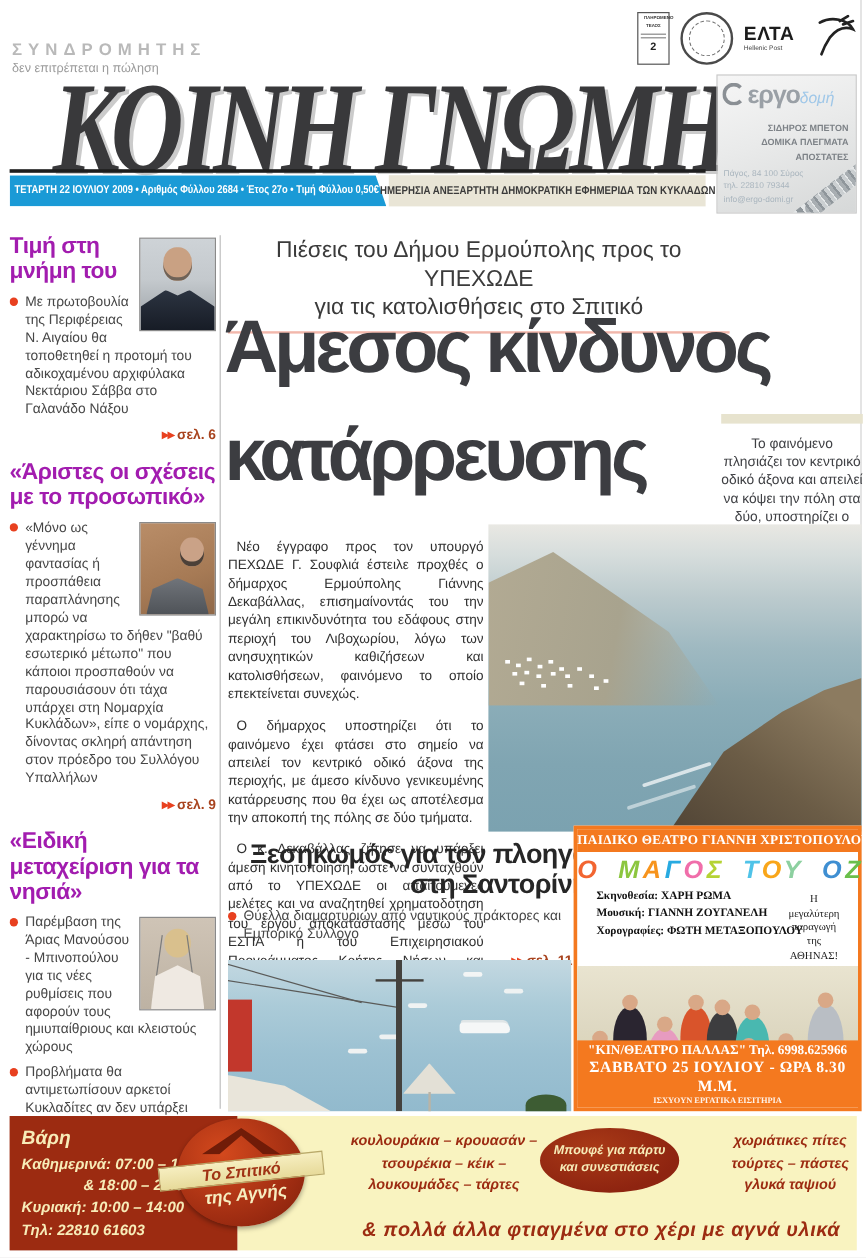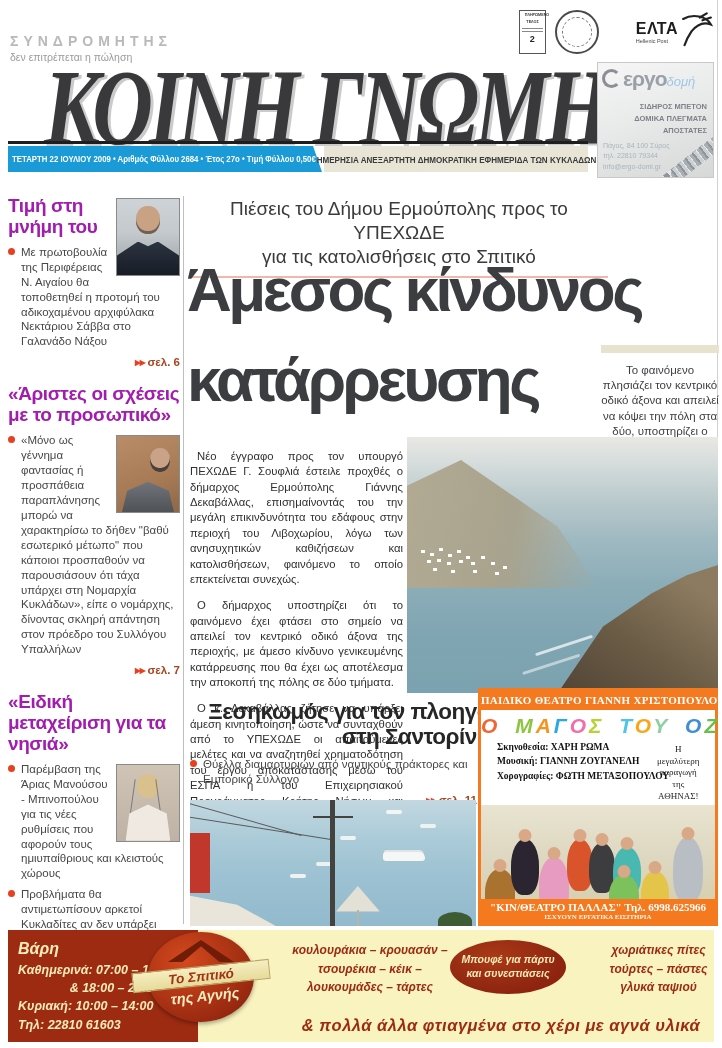--- a/index.html
+++ b/index.html
@@ -11,21 +11,21 @@
   .subscriber{left:10px;top:33px;}
   .subscriber-label{font-size:14px;font-weight:bold;letter-spacing:5px;color:#b9b9b9;}
   .subscriber-note{font-size:10.5px;color:#9b9b9b;margin-top:2px;}
   .stamps{top:10px;right:8px;display:flex;align-items:center;gap:9px;}
   .stamp-paid{width:27px;height:44px;border:1px solid #555;box-sizing:border-box;text-align:center;padding-top:2px;}
   .stamp-paid .t{font-size:6px;line-height:1.1;transform:scale(0.62);transform-origin:center top;font-weight:bold;color:#333;}
   .stamp-paid .bar{height:1px;background:#888;margin:2px 2px;}
   .stamp-paid .num{font-size:9px;font-weight:bold;color:#222;margin-top:1px;}
   .stamp-circle{width:44px;height:44px;border:2px solid #4a4a4a;border-radius:50%;position:relative;box-sizing:border-box;}
   .stamp-circle::before{content:"";position:absolute;inset:5px;border:1px dashed #777;border-radius:50%;}
-  .stamp-elta{display:flex;align-items:center;gap:2px;margin-left:28px;}
+  .stamp-elta{display:flex;align-items:center;gap:18px;}
   .stamp-elta .name{font-size:16px;font-weight:900;color:#1c1c1c;letter-spacing:0.5px;}
   .stamp-elta .sub{font-size:5.5px;color:#444;}
   .paper-title{left:44px;top:54px;font-family:"Liberation Serif",serif;font-style:italic;font-weight:bold;
     font-size:84px;letter-spacing:-4px;color:#39393b;white-space:nowrap;line-height:1;
     transform:scaleY(1.28);transform-origin:left top;text-shadow:3px 2px 0 rgba(140,140,140,.45);}
   .title-rule{left:8px;top:141px;width:580px;height:3px;background:#1e1e1e;}
   .datebar{left:8px;top:146px;width:580px;height:26px;}
   .datebar-blue{position:absolute;left:0;top:0;width:314px;height:100%;background:#1a9ad6;
     clip-path:polygon(0 0,calc(100% - 9px) 0,100% 100%,0 100%);}
   .datebar-blue span{display:inline-block;white-space:nowrap;color:#fff;font-weight:bold;font-size:9.5px;
@@ -264,21 +264,21 @@
       </div>
     </div>
 
     <div class="story">
       <h3 class="story-title">«Άριστες οι σχέσεις με το προσωπικό»</h3>
       <div class="story-photo photo-official"></div>
       <ul class="story-bullets">
         <li>«Μόνο ως γέννημα φαντασίας ή προσπάθεια παραπλάνησης μπορώ να χαρακτηρίσω το δήθεν "βαθύ εσωτερικό μέτωπο" που κάποιοι προσπαθούν να παρουσιάσουν ότι τάχα υπάρχει στη Νομαρχία Κυκλάδων», είπε ο νομάρχης, δίνοντας σκληρή απάντηση στον πρόεδρο του Συλλόγου Υπαλλήλων</li>
       </ul>
       <div class="page-ref">
-        <span class="arrows">▸▸</span><span>σελ. 7</span>
+        <span class="arrows">▸▸</span><span>σελ. 9</span>
       </div>
     </div>
 
     <div class="story">
       <h3 class="story-title">«Ειδική μεταχείριση για τα νησιά»</h3>
       <div class="story-photo photo-mp">
         <i class="mic m1"></i>
         <i class="mic m2"></i>
       </div>
       <ul class="story-bullets">
@@ -363,20 +363,21 @@
       <div class="ch" style="left:58px;bottom:0;width:30px;height:60px;background:#e79bc0;"></div>
       <div class="ch" style="left:86px;bottom:26px;width:26px;height:52px;background:#d9542b;"></div>
       <div class="ch" style="left:108px;bottom:24px;width:26px;height:50px;background:#3d3d3f;"></div>
       <div class="ch" style="left:132px;bottom:20px;width:28px;height:50px;background:#49b8b0;"></div>
       <div class="ch" style="left:128px;bottom:0;width:30px;height:42px;background:#7dc15c;"></div>
       <div class="ch" style="left:160px;bottom:0;width:28px;height:46px;background:#e5c44a;"></div>
       <div class="ch" style="left:192px;bottom:14px;width:30px;height:66px;background:#b9bec4;"></div>
     </div>
     <div class="th-footer">
       <div class="th-venue">"ΚΙΝ/ΘΕΑΤΡΟ ΠΑΛΛΑΣ" Τηλ. 6998.625966</div>
+      <div class="th-date">ΣΑΒΒΑΤΟ 25 ΙΟΥΛΙΟΥ - ΩΡΑ 8.30 Μ.Μ.</div>
       <div class="th-note">ΙΣΧΥΟΥΝ ΕΡΓΑΤΙΚΑ ΕΙΣΙΤΗΡΙΑ</div>
     </div>
   </div>
 
   <div class="abs bakery">
     <div class="bk-left">
       <div class="bk-place">Βάρη</div>
       <div class="bk-hours">
         <div>Καθημερινά: 07:00 – 15:30</div>
         <div class="right">&amp; 18:00 – 21:30</div>

